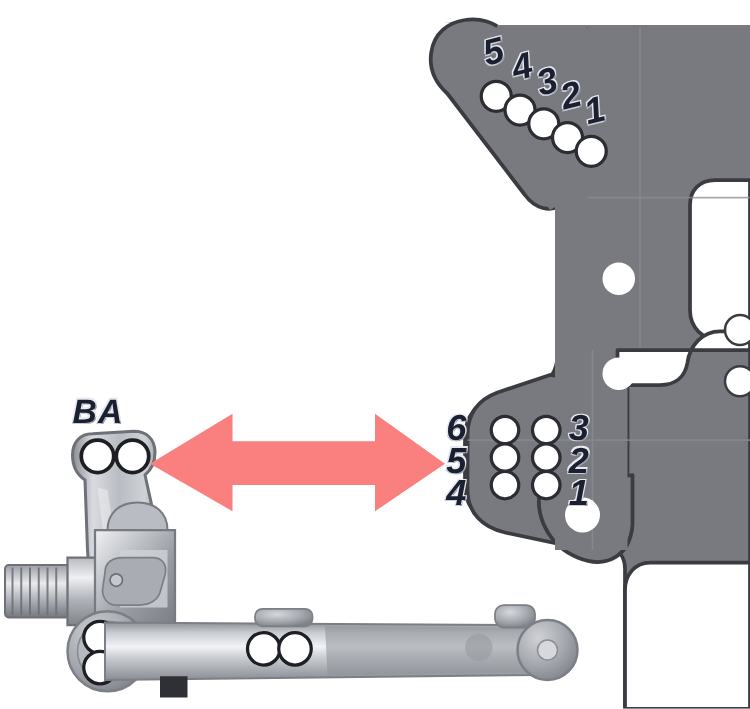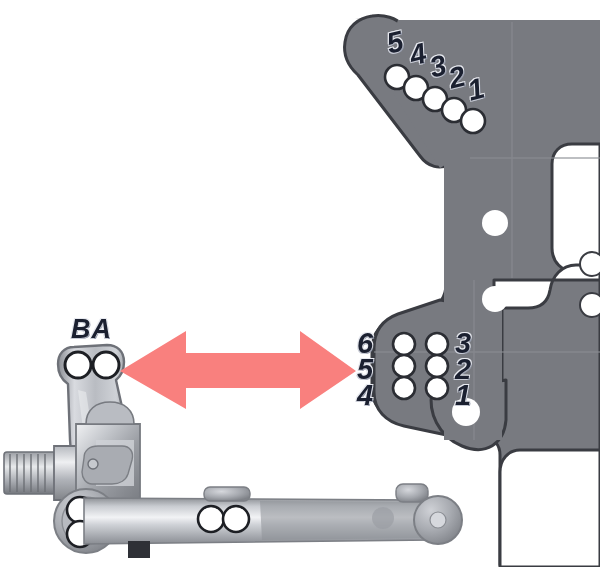--- a/index.html
+++ b/index.html
@@ -271,15 +271,15 @@
   <div class="lbl num" style="left:468px;top:75px;transform:rotate(-14deg);">1</div>
 
   <div class="lbl num" style="left:357px;top:329px;">6</div>
   <div class="lbl num" style="left:357px;top:355px;">5</div>
   <div class="lbl num" style="left:357px;top:381px;">4</div>
 
   <div class="lbl num" style="left:455px;top:329px;">3</div>
   <div class="lbl num" style="left:455px;top:355px;">2</div>
   <div class="lbl num" style="left:455px;top:381px;">1</div>
 
-  <div class="lbl ba" style="left:71px;top:316px;text-align:right;">BA</div>
+  <div class="lbl ba" style="left:58px;top:316px;text-align:right;">BA</div>
 
 </div>
 
 </body></html>

